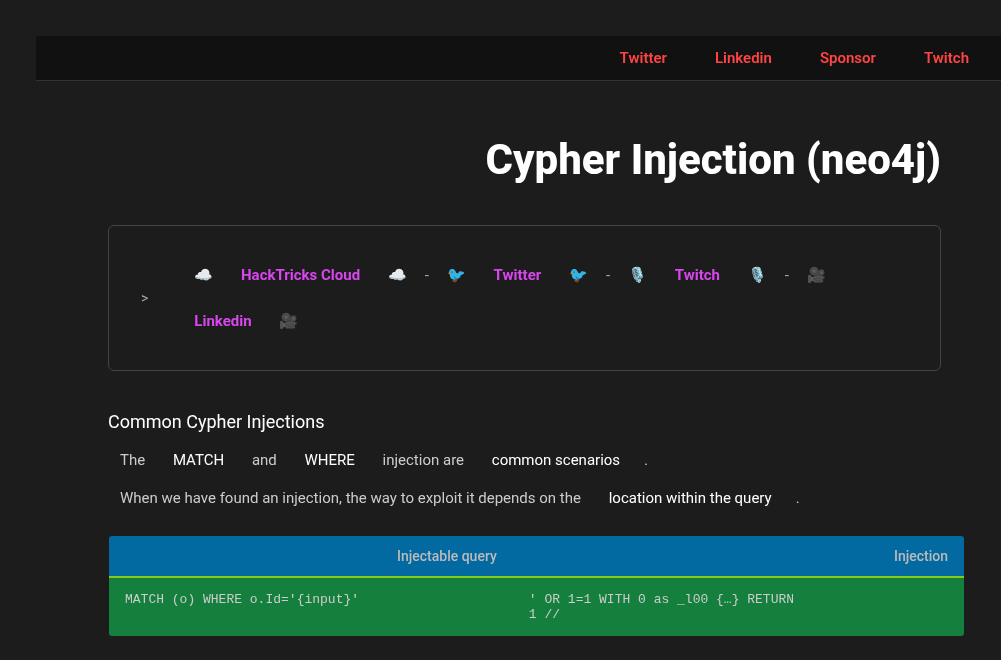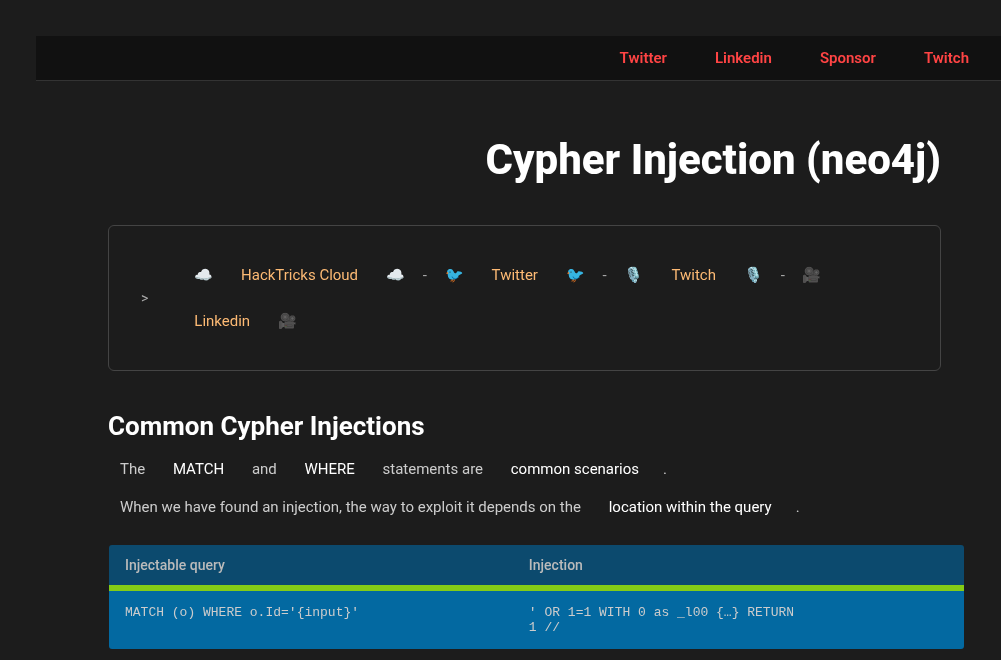--- a/index.html
+++ b/index.html
@@ -79,35 +79,35 @@
 
     .info-box-links {
       display: flex;
       align-items: center;
       flex-wrap: wrap;
       gap: 4px;
       font-size: 15px;
     }
 
     .info-link {
-      color: #fdba74;
-      font-weight: 400;
+      color: #d946ef;
+      font-weight: 700;
       cursor: pointer;
       text-decoration: none;
     }
 
     .info-separator {
       color: #aaa;
       margin: 0 2px;
     }
 
     
     .section-heading {
-      font-size: 26px;
-      font-weight: 700;
+      font-size: 18px;
+      font-weight: 400;
       color: #ffffff;
       margin-bottom: 16px;
     }
 
     
     .body-text {
       font-size: 15px;
       color: #cccccc;
       line-height: 1.7;
       margin-bottom: 12px;
@@ -122,31 +122,31 @@
     .data-table {
       width: 100%;
       border-collapse: collapse;
       margin-top: 24px;
       border: 1px solid #444;
       border-radius: 4px;
       overflow: hidden;
     }
 
     .data-table th {
-      background: #0c4a6e;
+      background: #0369a1;
       color: #bbbbbb;
       font-weight: 500;
       font-size: 14px;
       padding: 12px 16px;
-      text-align: left;
-      border-bottom: 6px solid #84cc16;
+      text-align: right;
+      border-bottom: 2px solid #84cc16;
     }
 
     .data-table td {
-      background: #0369a1;
+      background: #15803d;
       padding: 14px 16px;
       font-size: 13px;
       border-bottom: 1px solid #333;
       color: #cccccc;
       vertical-align: top;
     }
 
     .code-cell {
       font-family: 'Courier New', Courier, monospace;
       color: #e0e0e0;
@@ -186,21 +186,21 @@
       <span class="info-separator"> - </span>
       <span>🎥</span>
       <a class="info-link">Linkedin</a>
       <span>🎥</span>
     </div>
   </div>
 
   <h2 class="section-heading">Common Cypher Injections</h2>
 
   <p class="body-text">
-    <span>The </span><strong>MATCH</strong><span> and </span><strong>WHERE</strong><span> statements are </span><strong>common scenarios</strong><span>.</span>
+    <span>The </span><strong>MATCH</strong><span> and </span><strong>WHERE</strong><span> injection are </span><strong>common scenarios</strong><span>.</span>
   </p>
 
   <p class="body-text">
     <span>When we have found an injection, the way to exploit it depends on the </span><strong>location within the query</strong><span>.</span>
     <br>
   </p>
 
   <table class="data-table">
     <thead>
       <tr>

